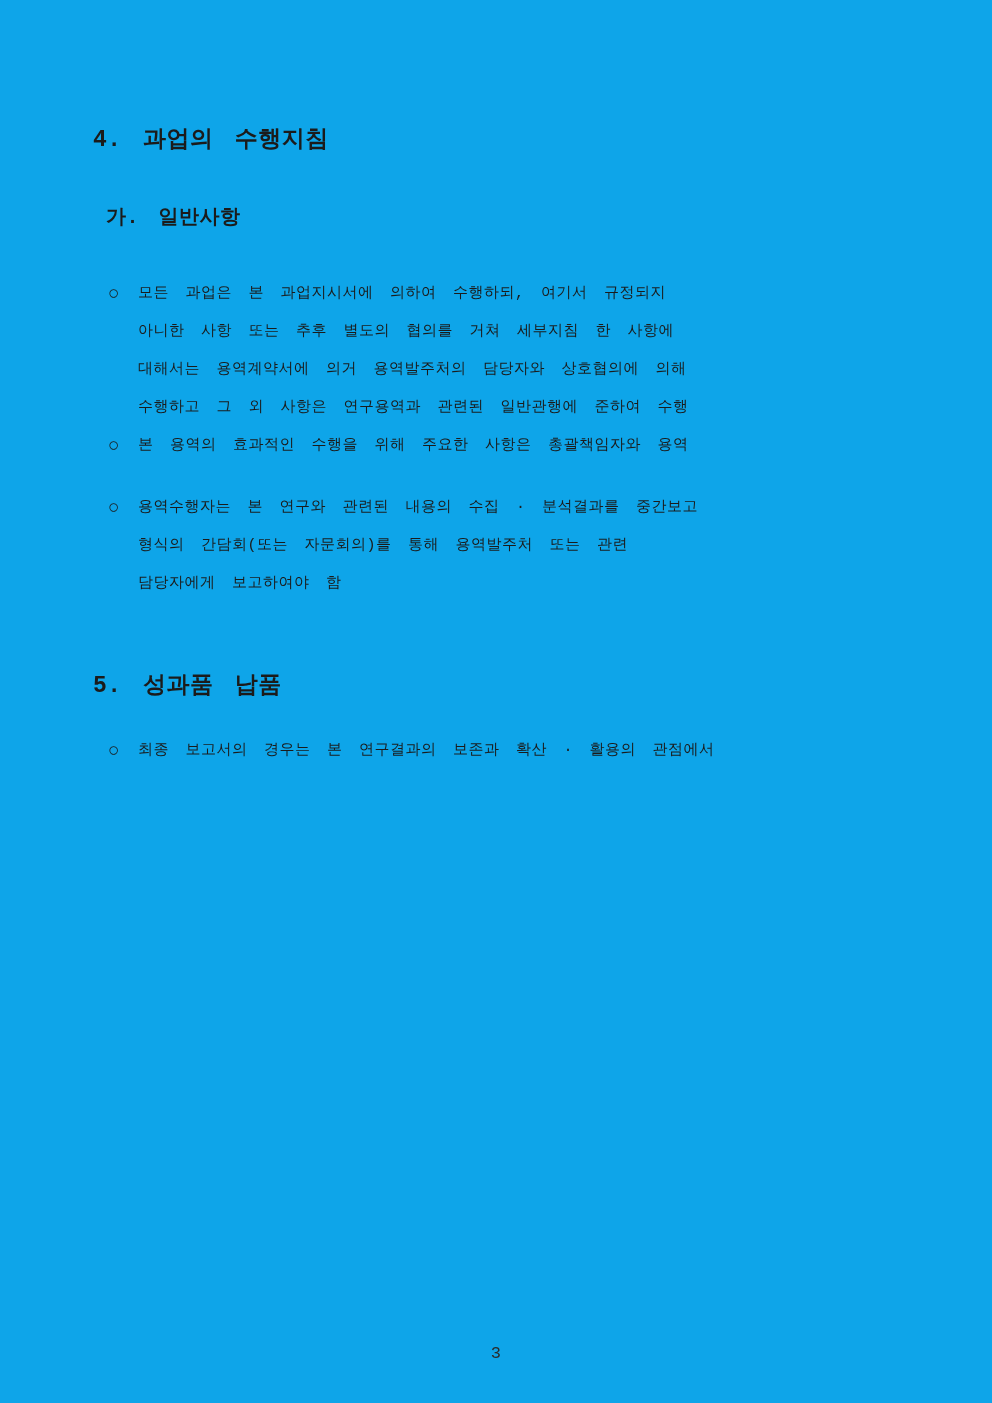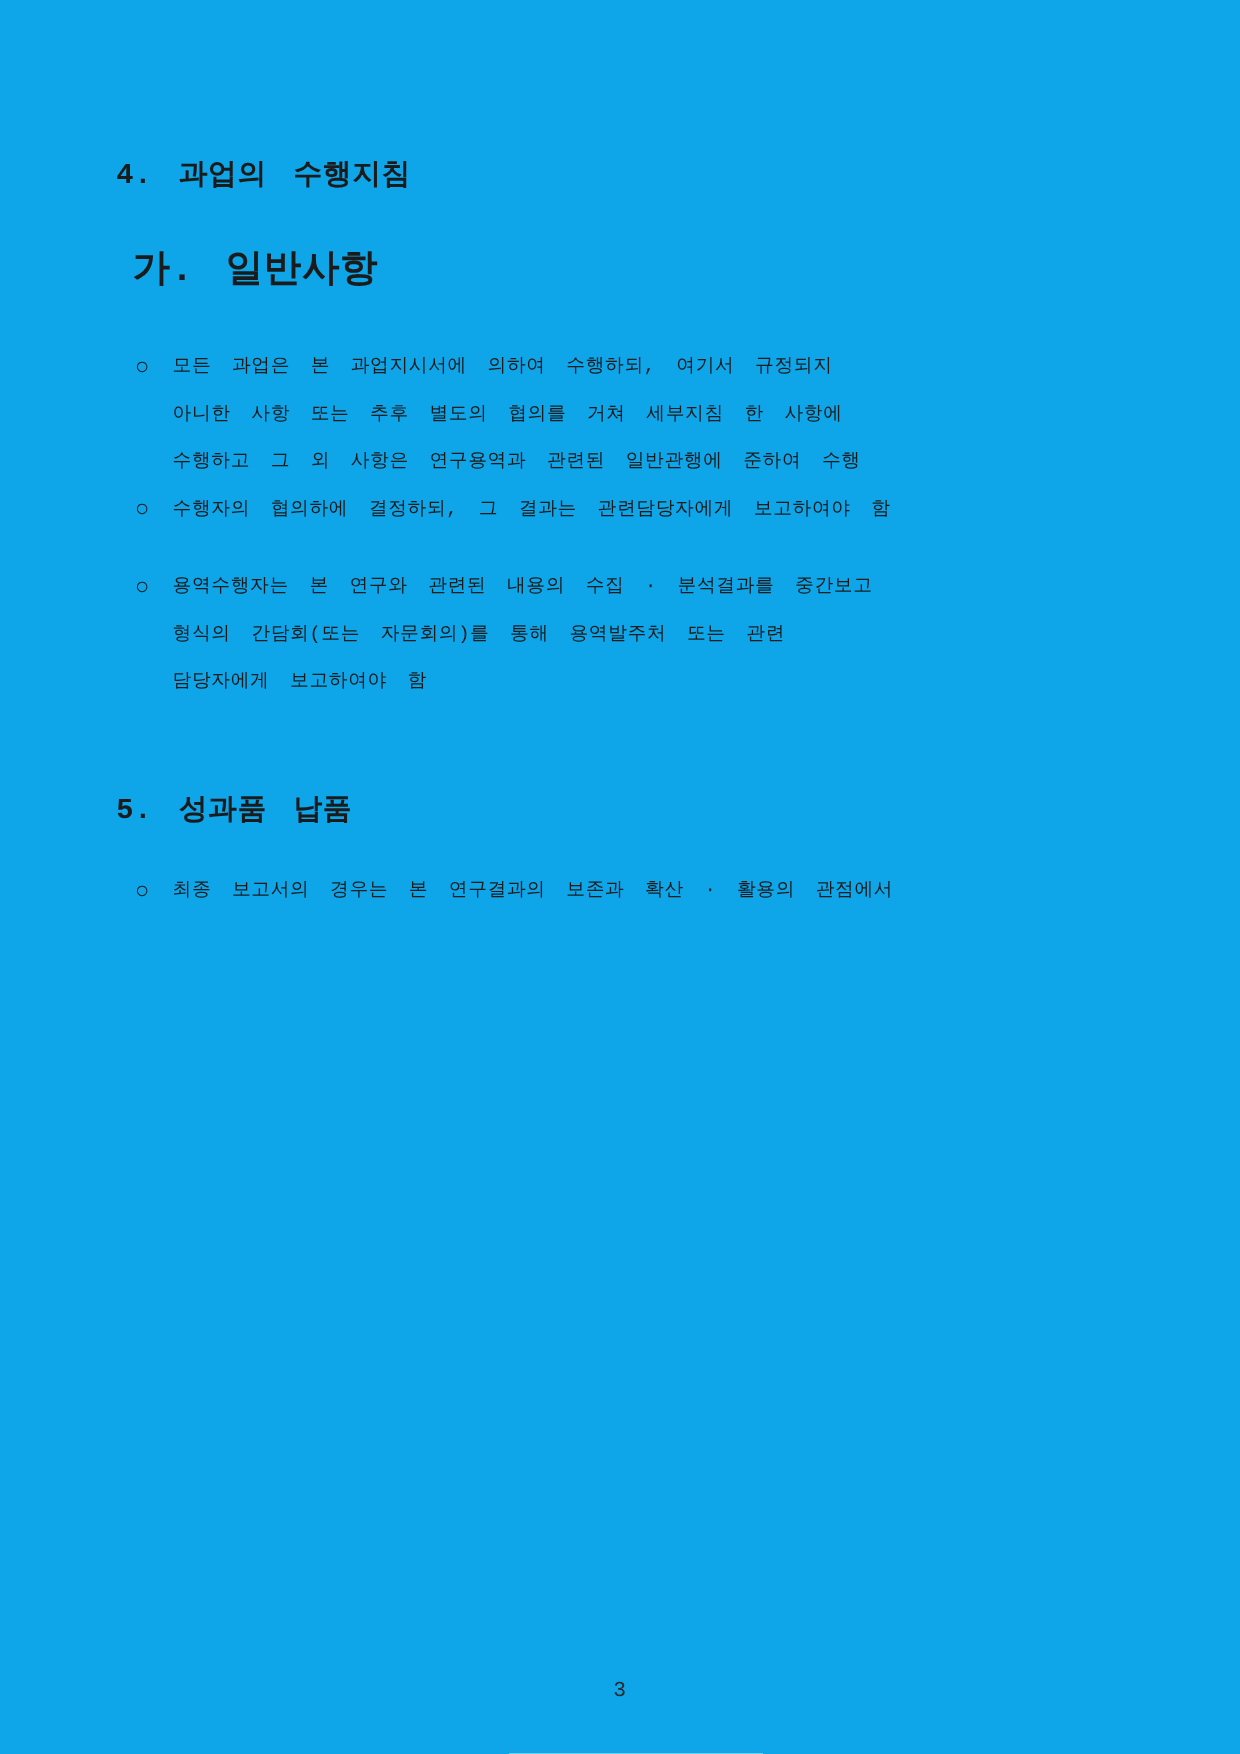--- a/index.html
+++ b/index.html
@@ -26,21 +26,21 @@
     line-height: 30px;
     font-weight: bold;
     letter-spacing: 0.5px;
     word-spacing: 7px;
     white-space: pre;
   }
   .h1-s4 { margin-bottom: 48px; }
   .h1-s5 { margin-top: 68px; margin-bottom: 31px; }
   .h2 {
     margin: 0 0 0 13px;
-    font-size: 30px;
+    font-size: 20px;
     line-height: 29px;
     font-weight: bold;
     letter-spacing: 0.5px;
     word-spacing: 7px;
     white-space: pre;
   }
   .h2-ga { margin-bottom: 43px; }
   .h2-na { margin-top: 34px; margin-bottom: 21px; }
   .bullet {
     display: flex;
@@ -84,29 +84,30 @@
 
     <h1 class="h1 h1-s4">4. 과업의 수행지침</h1>
 
     <h2 class="h2 h2-ga">가. 일반사항</h2>
 
     <div class="bullet">
       <span class="marker">○</span>
       <div class="lines">
         <div class="line">모든 과업은 본 과업지시서에 의하여 수행하되, 여기서 규정되지</div>
         <div class="line">아니한 사항 또는 추후 별도의 협의를 거쳐 세부지침 한 사항에</div>
+        <div class="line">대해서는 용역계약서에 의거 용역발주처의 담당자와 상호협의에 의해</div>
         <div class="line">수행하고 그 외 사항은 연구용역과 관련된 일반관행에 준하여 수행</div>
       </div>
     </div>
 
 
     <div class="bullet">
       <span class="marker">○</span>
       <div class="lines">
-        <div class="line">수행자의 협의하에 결정하되, 그 결과는 관련담당자에게 보고하여야 함</div>
+        <div class="line">본 용역의 효과적인 수행을 위해 주요한 사항은 총괄책임자와 용역</div>
       </div>
     </div>
 
     <div class="bullet bullet-follow">
       <span class="marker">○</span>
       <div class="lines">
         <div class="line">용역수행자는 본 연구와 관련된 내용의 수집 · 분석결과를 중간보고</div>
         <div class="line">형식의 간담회(또는 자문회의)를 통해 용역발주처 또는 관련</div>
         <div class="line">담당자에게 보고하여야 함</div>
       </div>

